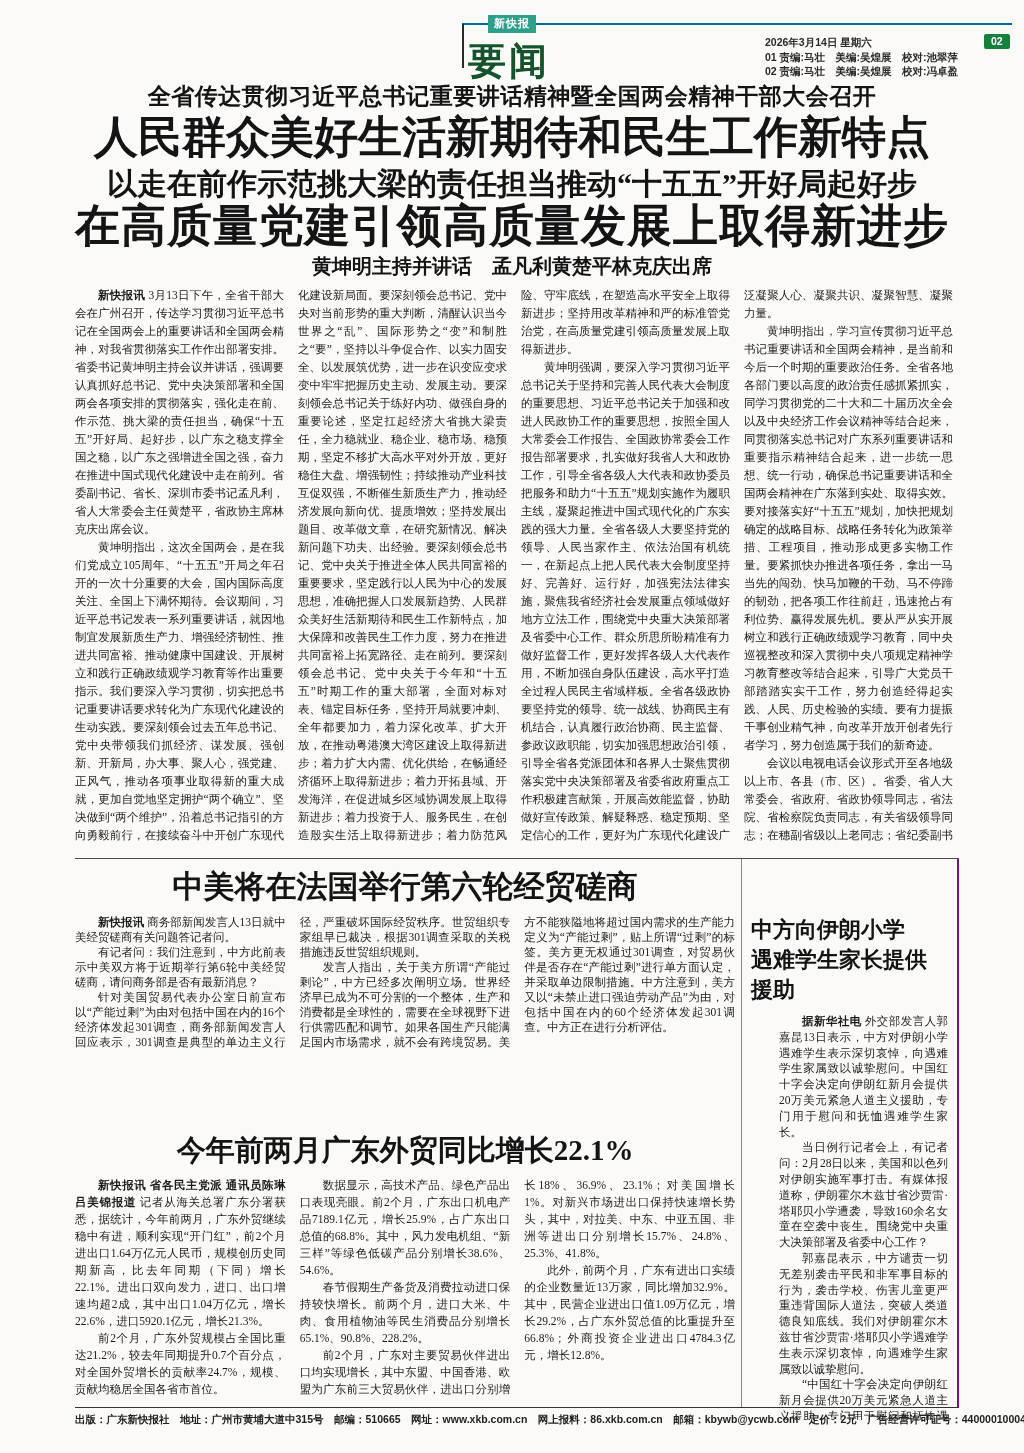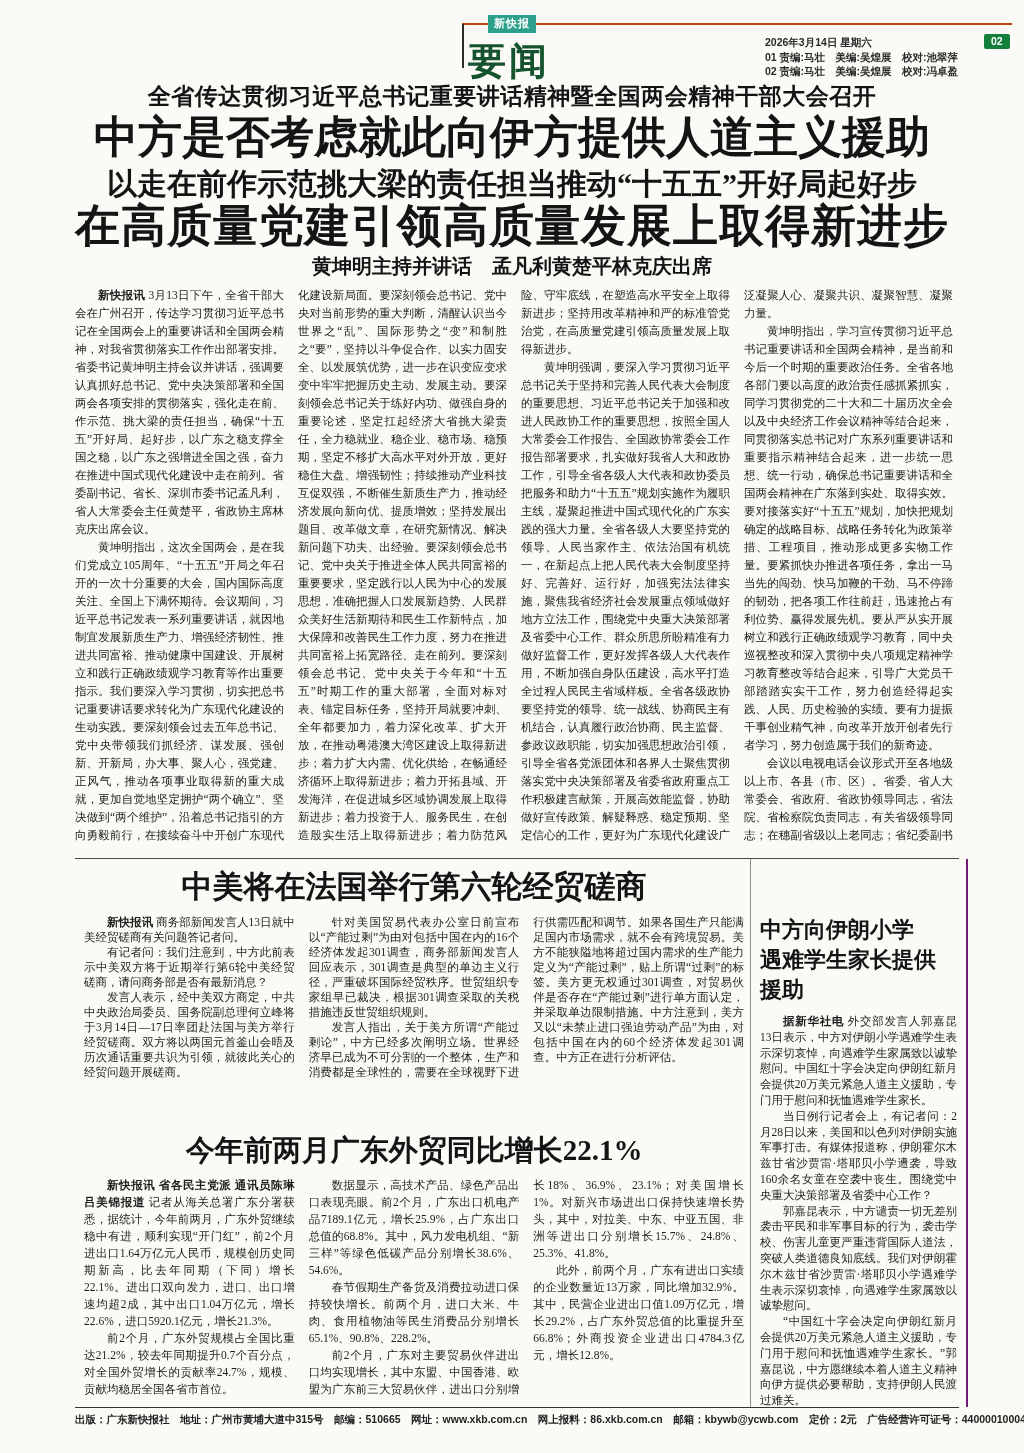--- a/index.html
+++ b/index.html
@@ -3,21 +3,21 @@
 <meta charset="utf-8">
 <style>
   * { margin:0; padding:0; box-sizing:border-box; }
   html,body { background:#e9e7e2; }
   .page {
     position:relative; width:1024px; height:1453px; margin:0 auto;
     background:#fbfaf6; color:#1c1c1c; overflow:hidden;
     font-family:"Liberation Serif","DejaVu Serif",serif;
   }
   
-  .masthead-box { position:absolute; left:462px; top:23px; width:550px; height:54px; border-top:2px solid #c2410c; }
+  .masthead-box { position:absolute; left:462px; top:23px; width:550px; height:54px; border-top:2px solid #0369a1; }
   .masthead-box::before { content:""; position:absolute; left:0; top:-1px; width:2px; height:44px; background:#2b2b2b; }
   .logo {
     position:absolute; left:26px; top:-10px; color:#fff; font-weight:bold;
     font-family:"Liberation Sans",sans-serif; font-size:11px; padding:1px 6px 2px; letter-spacing:1px;
   }
   .masthead-title { position:absolute; left:6px; top:11px; font-size:38px; font-weight:900; letter-spacing:3px; }
   .header-info {
     position:absolute; left:303px; top:10px; width:215px;
     font-family:"Liberation Sans",sans-serif; font-size:10.5px; line-height:14.5px; font-weight:bold; color:#2a2a2a;
     white-space:nowrap;
@@ -36,37 +36,37 @@
   
   .main-body {
     position:absolute; left:75px; top:286px; width:878px; height:558px;
     column-count:4; column-gap:14px; font-size:11.5px; line-height:18px;
     text-align:justify; overflow:hidden; color:#1b1b1b;
   }
   .para { text-indent:2em; }
   .para b { font-weight:bold; }
   
   .lower-rule { position:absolute; left:75px; top:858px; width:884px; border-top:1px solid #4a4a4a; }
-  .lower { position:absolute; left:84px; top:859px; width:884px; height:548px; display:flex; }
+  .lower { position:absolute; left:75px; top:859px; width:884px; height:548px; display:flex; }
   .lower-left { width:660px; }
   .a2-headline { text-align:center; font-size:31px; line-height:36px; font-weight:900; margin-top:10px; color:#141414; }
   .a2-body {
     margin-top:10px; height:206px; column-count:3; column-gap:14px;
     font-size:11.5px; line-height:15px; text-align:justify; overflow:hidden;
   }
   .a3-headline { text-align:center; font-size:29px; line-height:34px; font-weight:900; margin-top:12px; color:#141414; }
   .a3-body {
     margin-top:10px; height:228px; column-count:3; column-gap:14px;
     font-size:11.5px; line-height:17px; text-align:justify; overflow:hidden;
   }
   .sidebar { flex:1; margin-left:6px; border-left:1px solid #8a8a8a; border-right:2px solid #701a75; padding:0 9px; }
   .sidebar-headline { margin-top:56px; font-size:22px; line-height:30px; font-weight:900; color:#141414; }
   .sidebar-body {
     margin-top:9px; height:406px; font-size:11.5px; line-height:15.8px;
-    text-align:justify; overflow:hidden;
+    text-align:justify; overflow:hidden;margin-left:28px;
   }
   
   .footer {
     position:absolute; left:75px; top:1407px; width:884px; border-top:1.5px solid #333;
     padding-top:5px; text-align:center; font-family:"Liberation Sans",sans-serif;
     font-size:10.5px; font-weight:bold; color:#222; white-space:nowrap;
   }
 </style>
 </head>
 <body>
@@ -79,21 +79,21 @@
     <div class="header-info">
       <div>2026年3月14日 星期六</div>
       <div>01 责编:马壮　美编:吴煌展　校对:池翠萍</div>
       <div>02 责编:马壮　美编:吴煌展　校对:冯卓盈</div>
     </div>
     <div class="page-badge" style="background: #15803d;">02</div>
   </div>
 
   <div class="headline-block">
     <div class="kicker">全省传达贯彻习近平总书记重要讲话精神暨全国两会精神干部大会召开</div>
-    <div class="hl1">中方是否考虑就此向伊方提供人道主义援助</div>
+    <div class="hl1">人民群众美好生活新期待和民生工作新特点</div>
     <div class="hl2">以走在前作示范挑大梁的责任担当推动“十五五”开好局起好步</div>
     <div class="hl3">在高质量党建引领高质量发展上取得新进步</div>
     <div class="byline">黄坤明主持并讲话　孟凡利黄楚平林克庆出席</div>
   </div>
 
   <div class="main-body">
       <p class="para"><b>新快报讯</b> 3月13日下午，全省干部大会在广州召开，传达学习贯彻习近平总书记在全国两会上的重要讲话和全国两会精神，对我省贯彻落实工作作出部署安排。省委书记黄坤明主持会议并讲话，强调要认真抓好总书记、党中央决策部署和全国两会各项安排的贯彻落实，强化走在前、作示范、挑大梁的责任担当，确保“十五五”开好局、起好步，以广东之稳支撑全国之稳，以广东之强增进全国之强，奋力在推进中国式现代化建设中走在前列。省委副书记、省长、深圳市委书记孟凡利，省人大常委会主任黄楚平，省政协主席林克庆出席会议。</p>
       <p class="para">黄坤明指出，这次全国两会，是在我们党成立105周年、“十五五”开局之年召开的一次十分重要的大会，国内国际高度关注、全国上下满怀期待。会议期间，习近平总书记发表一系列重要讲话，就因地制宜发展新质生产力、增强经济韧性、推进共同富裕、推动健康中国建设、开展树立和践行正确政绩观学习教育等作出重要指示。我们要深入学习贯彻，切实把总书记重要讲话要求转化为广东现代化建设的生动实践。要深刻领会过去五年总书记、党中央带领我们抓经济、谋发展、强创新、开新局，办大事、聚人心，强党建、正风气，推动各项事业取得新的重大成就，更加自觉地坚定拥护“两个确立”、坚决做到“两个维护”，沿着总书记指引的方向勇毅前行，在接续奋斗中开创广东现代化建设新局面。要深刻领会总书记、党中央对当前形势的重大判断，清醒认识当今世界之“乱”、国际形势之“变”和制胜之“要”，坚持以斗争促合作、以实力固安全、以发展筑优势，进一步在识变应变求变中牢牢把握历史主动、发展主动。要深刻领会总书记关于练好内功、做强自身的重要论述，坚定扛起经济大省挑大梁责任，全力稳就业、稳企业、稳市场、稳预期，坚定不移扩大高水平对外开放，更好稳住大盘、增强韧性；持续推动产业科技互促双强，不断催生新质生产力，推动经济发展向新向优、提质增效；坚持发展出题目、改革做文章，在研究新情况、解决新问题下功夫、出经验。要深刻领会总书记、党中央关于推进全体人民共同富裕的重要要求，坚定践行以人民为中心的发展思想，准确把握人口发展新趋势、人民群众美好生活新期待和民生工作新特点，加大保障和改善民生工作力度，努力在推进共同富裕上拓宽路径、走在前列。要深刻领会总书记、党中央关于今年和“十五五”时期工作的重大部署，全面对标对表、锚定目标任务，坚持开局就要冲刺、全年都要加力，着力深化改革、扩大开放，在推动粤港澳大湾区建设上取得新进步；着力扩大内需、优化供给，在畅通经济循环上取得新进步；着力开拓县域、开发海洋，在促进城乡区域协调发展上取得新进步；着力投资于人、服务民生，在创造殷实生活上取得新进步；着力防范风险、守牢底线，在塑造高水平安全上取得新进步；坚持用改革精神和严的标准管党治党，在高质量党建引领高质量发展上取得新进步。</p>
       <p class="para">黄坤明强调，要深入学习贯彻习近平总书记关于坚持和完善人民代表大会制度的重要思想、习近平总书记关于加强和改进人民政协工作的重要思想，按照全国人大常委会工作报告、全国政协常委会工作报告部署要求，扎实做好我省人大和政协工作，引导全省各级人大代表和政协委员把服务和助力“十五五”规划实施作为履职主线，凝聚起推进中国式现代化的广东实践的强大力量。全省各级人大要坚持党的领导、人民当家作主、依法治国有机统一，在新起点上把人民代表大会制度坚持好、完善好、运行好，加强宪法法律实施，聚焦我省经济社会发展重点领域做好地方立法工作，围绕党中央重大决策部署及省委中心工作、群众所思所盼精准有力做好监督工作，更好发挥各级人大代表作用，不断加强自身队伍建设，高水平打造全过程人民民主省域样板。全省各级政协要坚持党的领导、统一战线、协商民主有机结合，认真履行政治协商、民主监督、参政议政职能，切实加强思想政治引领，引导全省各党派团体和各界人士聚焦贯彻落实党中央决策部署及省委省政府重点工作积极建言献策，开展高效能监督，协助做好宣传政策、解疑释惑、稳定预期、坚定信心的工作，更好为广东现代化建设广泛凝聚人心、凝聚共识、凝聚智慧、凝聚力量。</p>
       <p class="para">黄坤明指出，学习宣传贯彻习近平总书记重要讲话和全国两会精神，是当前和今后一个时期的重要政治任务。全省各地各部门要以高度的政治责任感抓紧抓实，同学习贯彻党的二十大和二十届历次全会以及中央经济工作会议精神等结合起来，同贯彻落实总书记对广东系列重要讲话和重要指示精神结合起来，进一步统一思想、统一行动，确保总书记重要讲话和全国两会精神在广东落到实处、取得实效。要对接落实好“十五五”规划，加快把规划确定的战略目标、战略任务转化为政策举措、工程项目，推动形成更多实物工作量。要紧抓快办推进各项任务，拿出一马当先的闯劲、快马加鞭的干劲、马不停蹄的韧劲，把各项工作往前赶，迅速抢占有利位势、赢得发展先机。要从严从实开展树立和践行正确政绩观学习教育，同中央巡视整改和深入贯彻中央八项规定精神学习教育整改等结合起来，引导广大党员干部踏踏实实干工作，努力创造经得起实践、人民、历史检验的实绩。要有力提振干事创业精气神，向改革开放开创者先行者学习，努力创造属于我们的新奇迹。</p>
@@ -101,21 +101,20 @@
     </div>
 
   <div class="lower-rule"></div>
 
   <div class="lower">
     <div class="lower-left">
       <div class="a2-headline">中美将在法国举行第六轮经贸磋商</div>
       <div class="a2-body">
           <p class="para"><b>新快报讯</b> 商务部新闻发言人13日就中美经贸磋商有关问题答记者问。</p>
           <p class="para">有记者问：我们注意到，中方此前表示中美双方将于近期举行第6轮中美经贸磋商，请问商务部是否有最新消息？</p>
-          <p class="para">发言人表示，经中美双方商定，中共中央政治局委员、国务院副总理何立峰将于3月14日—17日率团赴法国与美方举行经贸磋商。双方将以两国元首釜山会晤及历次通话重要共识为引领，就彼此关心的经贸问题开展磋商。</p>
           <p class="para">针对美国贸易代表办公室日前宣布以“产能过剩”为由对包括中国在内的16个经济体发起301调查，商务部新闻发言人回应表示，301调查是典型的单边主义行径，严重破坏国际经贸秩序。世贸组织专家组早已裁决，根据301调查采取的关税措施违反世贸组织规则。</p>
           <p class="para">发言人指出，关于美方所谓“产能过剩论”，中方已经多次阐明立场。世界经济早已成为不可分割的一个整体，生产和消费都是全球性的，需要在全球视野下进行供需匹配和调节。如果各国生产只能满足国内市场需求，就不会有跨境贸易。美方不能狭隘地将超过国内需求的生产能力定义为“产能过剩”，贴上所谓“过剩”的标签。美方更无权通过301调查，对贸易伙伴是否存在“产能过剩”进行单方面认定，并采取单边限制措施。中方注意到，美方又以“未禁止进口强迫劳动产品”为由，对包括中国在内的60个经济体发起301调查。中方正在进行分析评估。</p>
         </div>
       <div class="a3-headline">今年前两月广东外贸同比增长22.1%</div>
       <div class="a3-body">
           <p class="para"><b>新快报讯 省各民主党派 通讯员陈琳 吕美锦报道</b> 记者从海关总署广东分署获悉，据统计，今年前两月，广东外贸继续稳中有进，顺利实现“开门红”，前2个月进出口1.64万亿元人民币，规模创历史同期新高，比去年同期（下同）增长22.1%。进出口双向发力，进口、出口增速均超2成，其中出口1.04万亿元，增长22.6%，进口5920.1亿元，增长21.3%。</p>
           <p class="para">前2个月，广东外贸规模占全国比重达21.2%，较去年同期提升0.7个百分点，对全国外贸增长的贡献率24.7%，规模、贡献均稳居全国各省市首位。</p>
           <p class="para">数据显示，高技术产品、绿色产品出口表现亮眼。前2个月，广东出口机电产品7189.1亿元，增长25.9%，占广东出口总值的68.8%。其中，风力发电机组、“新三样”等绿色低碳产品分别增长38.6%、54.6%。</p>
           <p class="para">春节假期生产备货及消费拉动进口保持较快增长。前两个月，进口大米、牛肉、食用植物油等民生消费品分别增长65.1%、90.8%、228.2%。</p>
           <p class="para">前2个月，广东对主要贸易伙伴进出口均实现增长，其中东盟、中国香港、欧盟为广东前三大贸易伙伴，进出口分别增长18%、36.9%、23.1%；对美国增长1%。对新兴市场进出口保持快速增长势头，其中，对拉美、中东、中亚五国、非洲等进出口分别增长15.7%、24.8%、25.3%、41.8%。</p>

